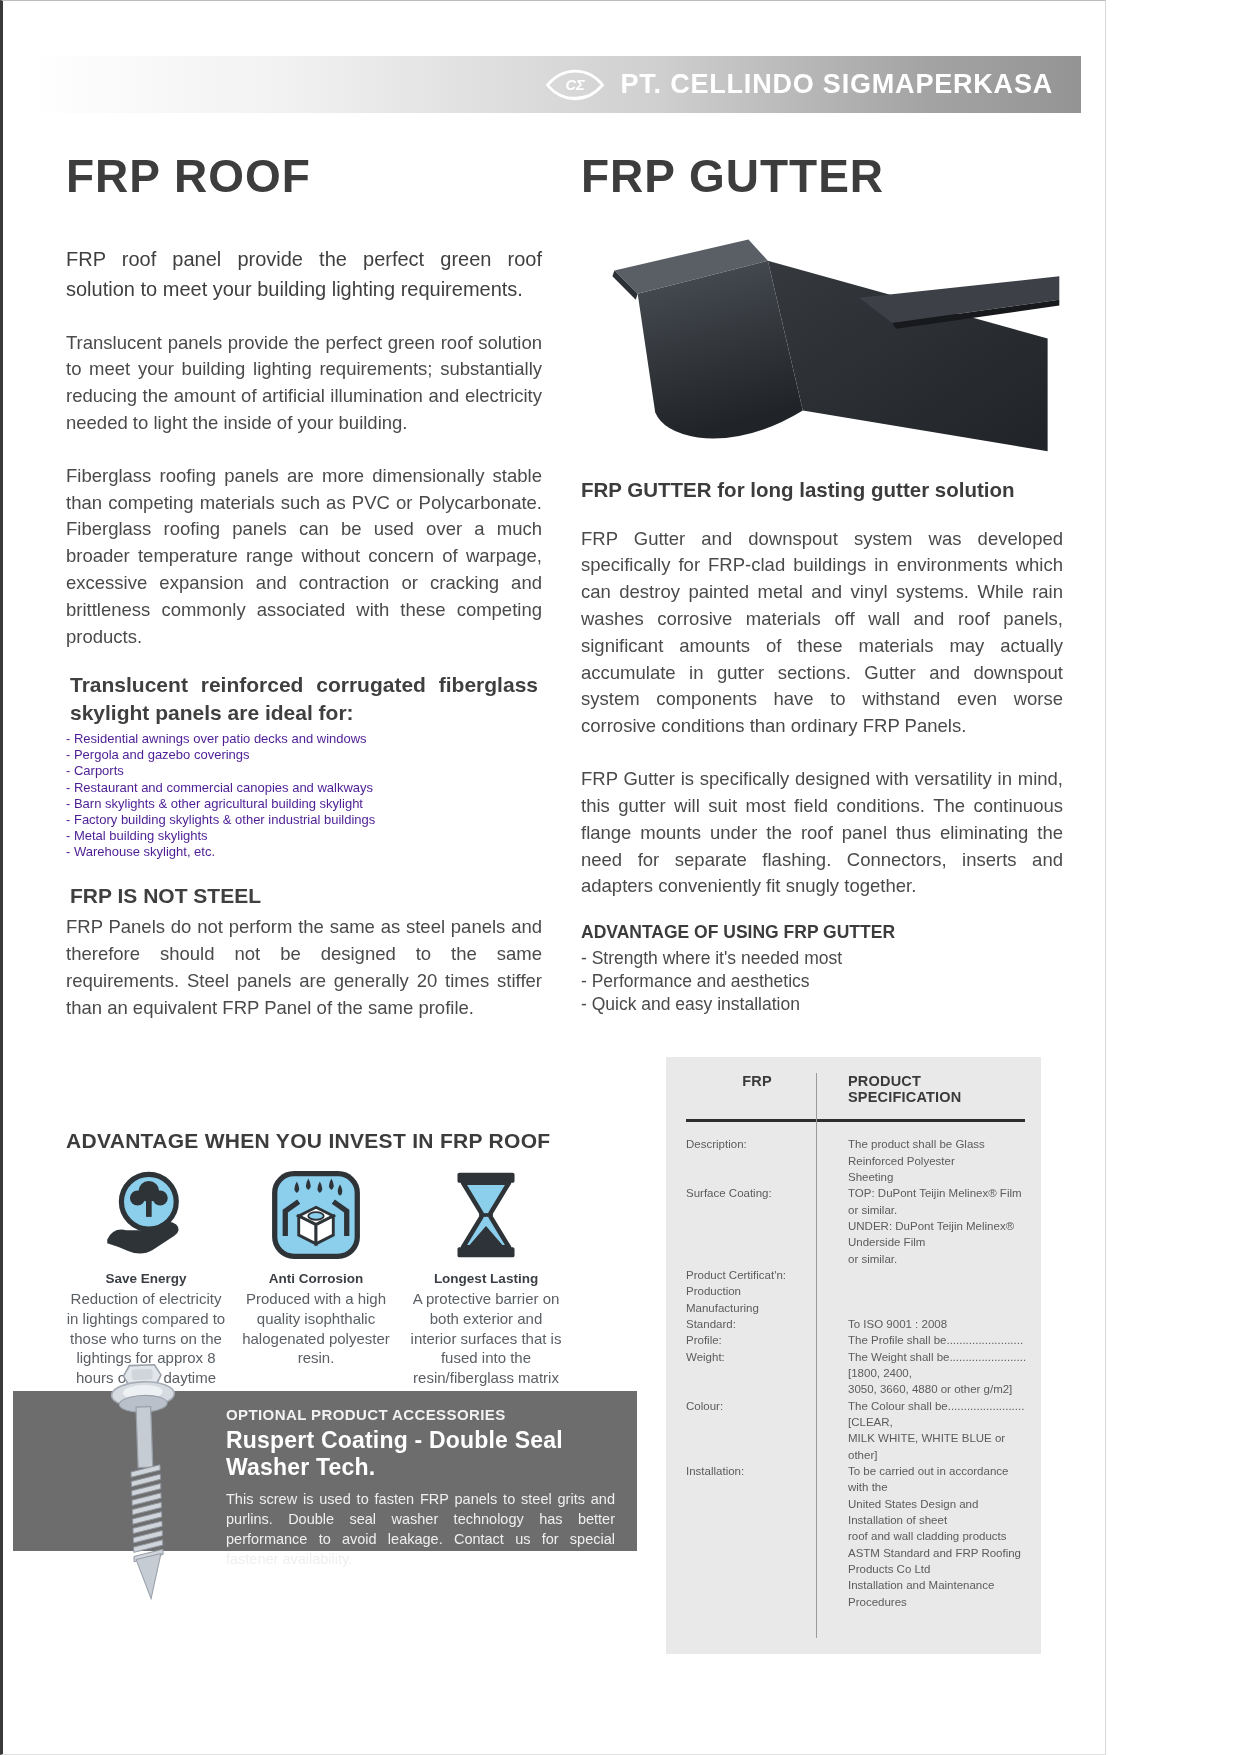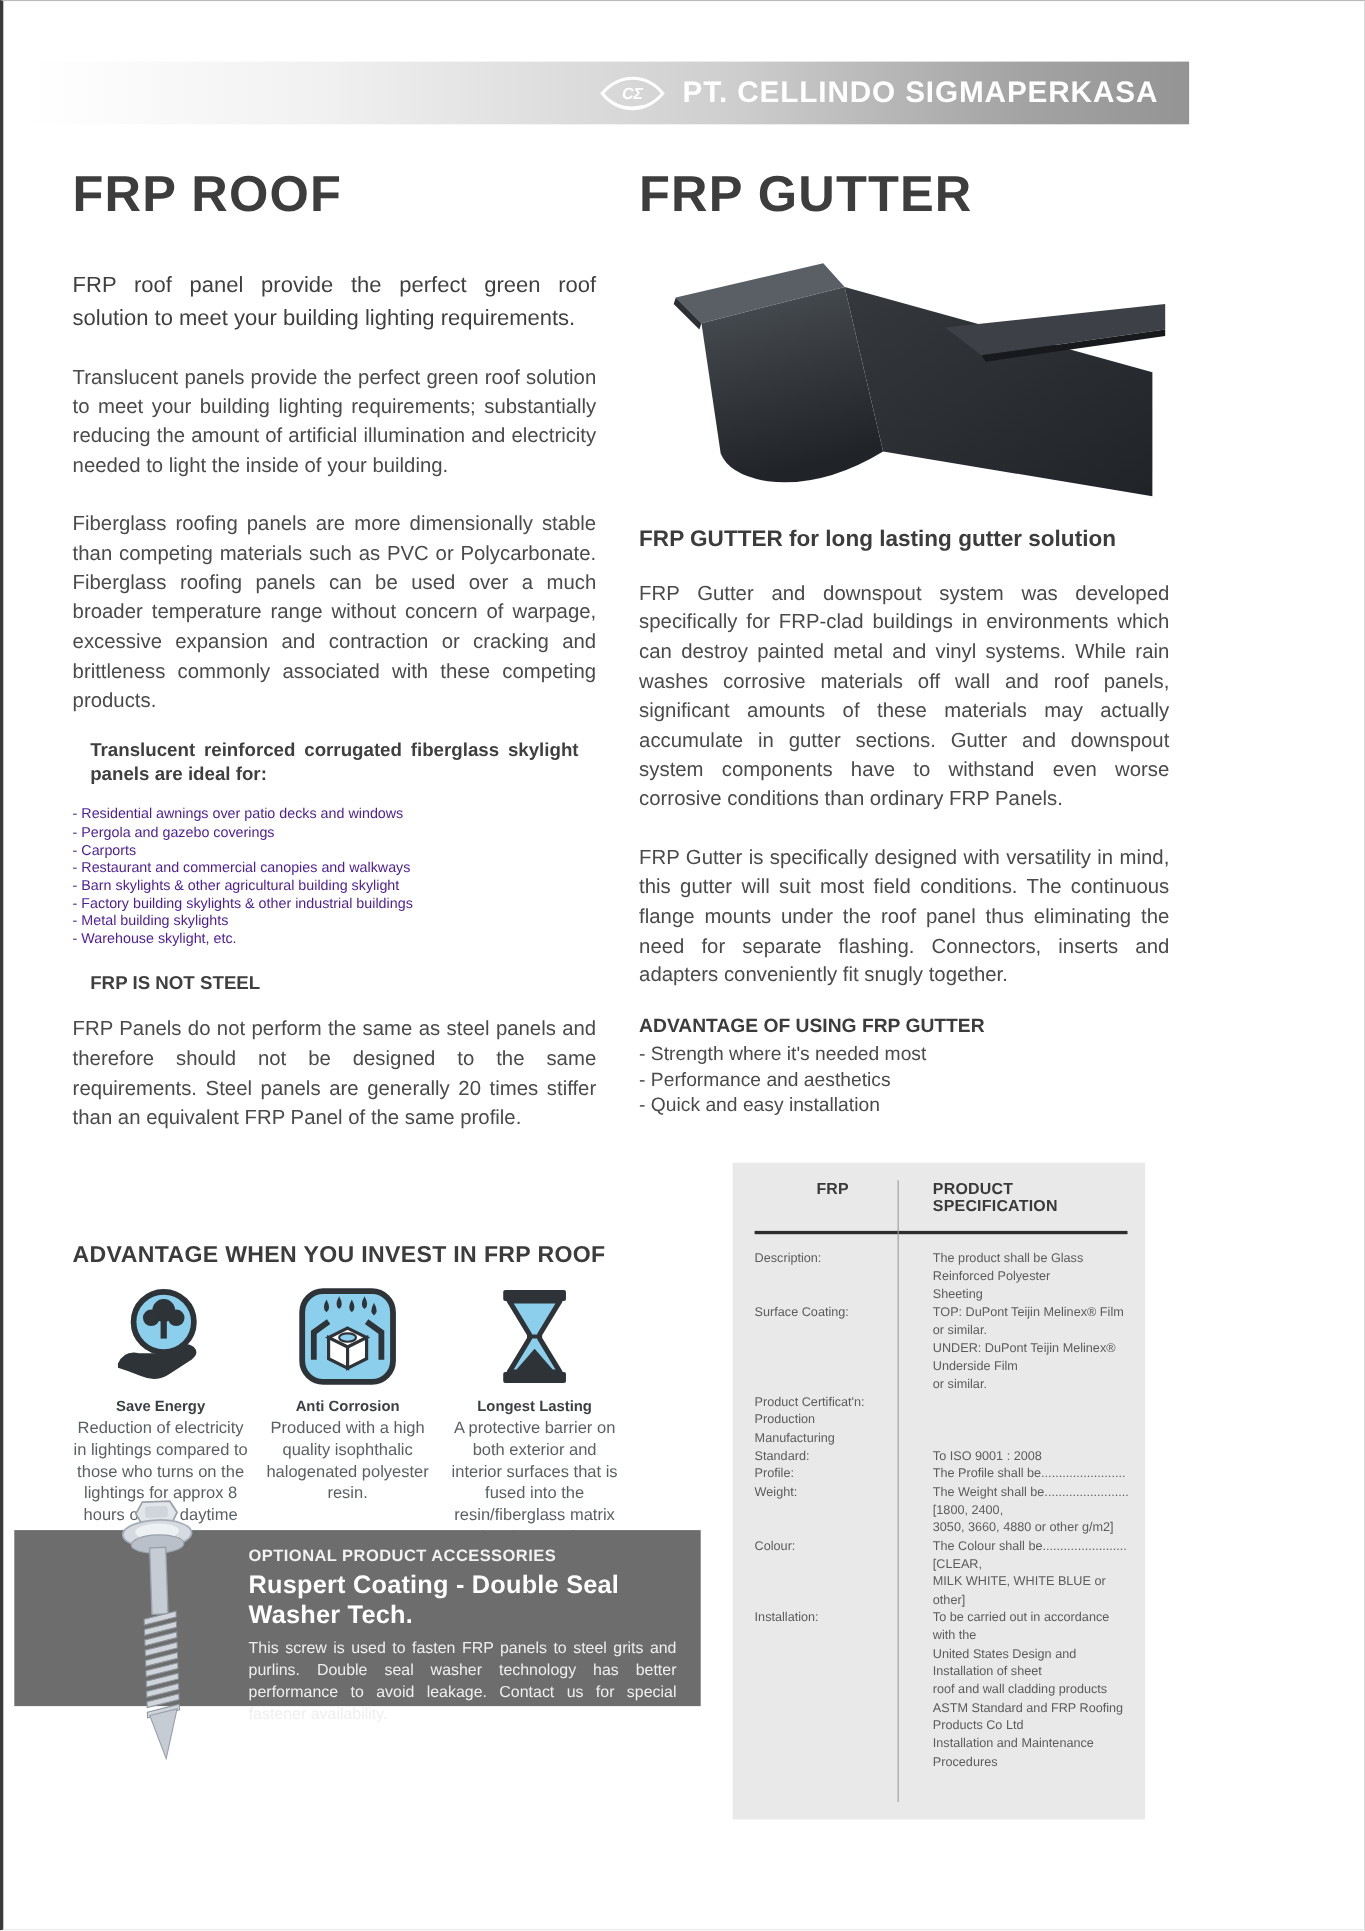--- a/index.html
+++ b/index.html
@@ -1,32 +1,32 @@
 <!DOCTYPE html>
 <html><head>
 <meta charset="utf-8">
 <style>
   html,body{margin:0;padding:0;background:#fff;}
-  .page{position:relative;width:1241px;height:1755px;background:#ffffff;overflow:hidden;
+  .page{position:relative;width:1106px;height:1755px;background:#ffffff;overflow:hidden;
         font-family:"Liberation Sans",sans-serif;color:#4a4a4a;box-sizing:border-box;
         border-top:1px solid #bcbcbc;border-right:1px solid #d8d8d8;border-bottom:1px solid #e0e0e0;
         border-left:3px solid #3a3a3a;}
   
   .header-bar{position:absolute;left:25px;top:55px;width:1053px;height:57px;
         background:linear-gradient(90deg,#ffffff 0%,#f1f1f1 25%,#cfcfcf 60%,#a4a4a4 85%,#949494 100%);
         display:flex;align-items:center;justify-content:flex-end;padding-right:28px;box-sizing:border-box;}
   .logo{margin-right:14px;flex:0 0 auto;display:block;}
   .company{color:#ffffff;font-size:27px;font-weight:bold;letter-spacing:.8px;white-space:nowrap;}
   
   .col-left{position:absolute;left:63px;top:150px;width:476px;}
   .col-right{position:absolute;left:578px;top:150px;width:482px;}
   h1.big{font-size:46px;line-height:1.1;font-weight:bold;color:#3d3d3d;letter-spacing:1px;margin:0 0 42px 0;}
   .intro{font-size:20px;line-height:1.5;color:#3f3f3f;text-align:justify;margin:0 0 26px 0;}
   .para{font-size:18.5px;line-height:1.45;text-align:justify;margin:0 0 26px 0;color:#4a4a4a;}
-  .bold-head{font-size:17px;line-height:1.35;font-weight:bold;color:#3f3f3f;text-align:justify;margin:16px;}
+  .bold-head{font-size:21px;line-height:1.35;font-weight:bold;color:#3f3f3f;text-align:justify;margin:4px;}
   .list-block{margin:2px 0 22px 0;}
   .list-line{font-size:13px;line-height:1.24;color:#4c1d95;}
   
   .roof-adv{position:absolute;left:63px;top:1128px;width:500px;}
   .adv-title{font-size:21px;font-weight:bold;color:#3c3c3c;letter-spacing:.3px;margin:0 0 14px 0;}
   .adv-cards{display:flex;justify-content:space-between;}
   .adv-card{width:32%;text-align:center;}
   .adv-card svg{display:block;margin:0 auto;}
   .adv-card-title{font-size:13.5px;font-weight:bold;color:#3b3f44;margin:8px 0 3px 0;}
   .adv-card-desc{font-size:15px;line-height:1.32;color:#5a5f64;}

